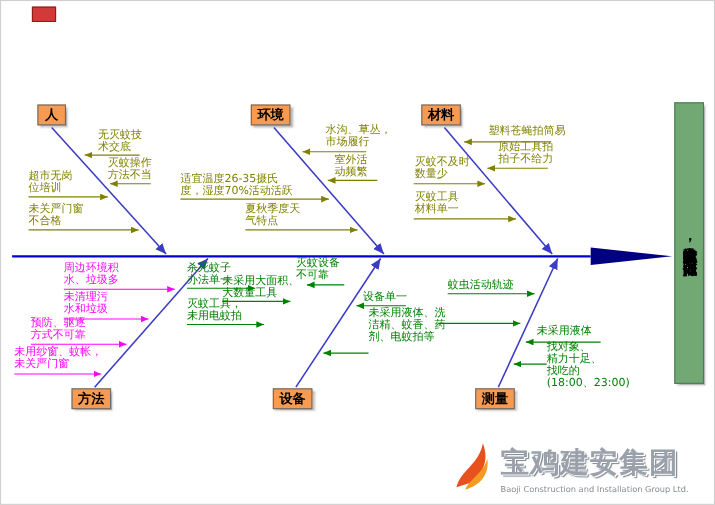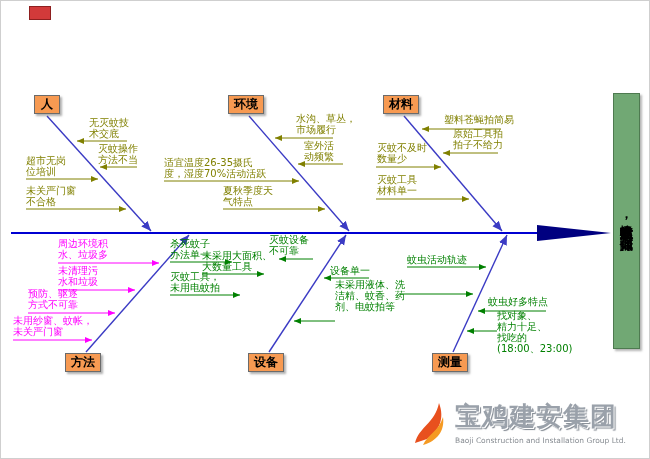--- a/index.html
+++ b/index.html
@@ -12,21 +12,21 @@
        box-shadow:2px 2px 2px rgba(110,110,110,.55);white-space:nowrap}
   .cause{position:absolute;font-size:10px;line-height:11px;white-space:pre-line}
   .olive{color:#808000}
   .magenta{color:#ff00ff}
   .green{color:#008000}
   #effect{position:absolute;left:612px;top:92px;width:27px;height:256px;background:#71A874;border:1px solid #4e7a50;
           box-shadow:2px 2px 2px rgba(110,110,110,.5);display:flex;align-items:center;justify-content:center}
   #effect span{writing-mode:vertical-rl;text-orientation:upright;font-size:13px;font-weight:bold;color:#000;line-height:1}
   #badge{position:absolute;left:28px;top:5px;width:22px;height:14px;background:#d23a3a;border:1px solid #8e1f1f;
          font-size:8px;color:#5a0d0d;overflow:hidden;text-align:center}
-  #logo{position:absolute;left:408px;top:398px;display:flex;align-items:flex-start}
+  #logo{position:absolute;left:408px;top:398px;display:flex;align-items:flex-end}
   #logo .mark{width:42px;height:50px;flex:0 0 auto}
   #logo .words{margin-left:4px}
   #logo .title{font-size:26px;font-weight:bold;letter-spacing:1px;color:#9AA1AA;
                text-shadow:1px 1px 0 #ffffff,2px 2px 1px #7e858e;white-space:nowrap}
   #logo .sub{font-size:7.5px;color:#878c92;margin-top:2px;white-space:nowrap}
 </style>
 </head>
 <body>
 
 <div id="stage">
@@ -152,21 +152,21 @@
   <div class="cause green" style="left:169px;top:270px">灭蚊工具，
 未用电蚊拍</div>
   <div class="cause green" style="left:268px;top:233px">灭蚊设备
 不可靠</div>
   <div class="cause green" style="left:329px;top:264px">设备单一</div>
   <div class="cause green" style="left:334px;top:278px">未采用液体、洗
 洁精、蚊香、药
 剂、电蚊拍等</div>
 
   <div class="cause green" style="left:406px;top:253px">蚊虫活动轨迹</div>
-  <div class="cause green" style="left:487px;top:295px">蚊虫好多特点</div>
+  <div class="cause green" style="left:487px;top:295px">未采用液体</div>
   <div class="cause green" style="left:496px;top:309px">找对象、
 精力十足、
 找吃的
 (18:00、23:00)</div>
 
   <div id="logo">
     <svg class="mark" viewBox="0 0 42 50" xmlns="http://www.w3.org/2000/svg">
       <path d="M6 44 C 10 28 26 24 30 4 C 36 20 30 32 18 40 Z" fill="#e8501e"></path>
       <path d="M14 46 C 18 36 30 32 34 18 C 36 32 28 42 14 46 Z" fill="#f59a23"></path>
     </svg>

